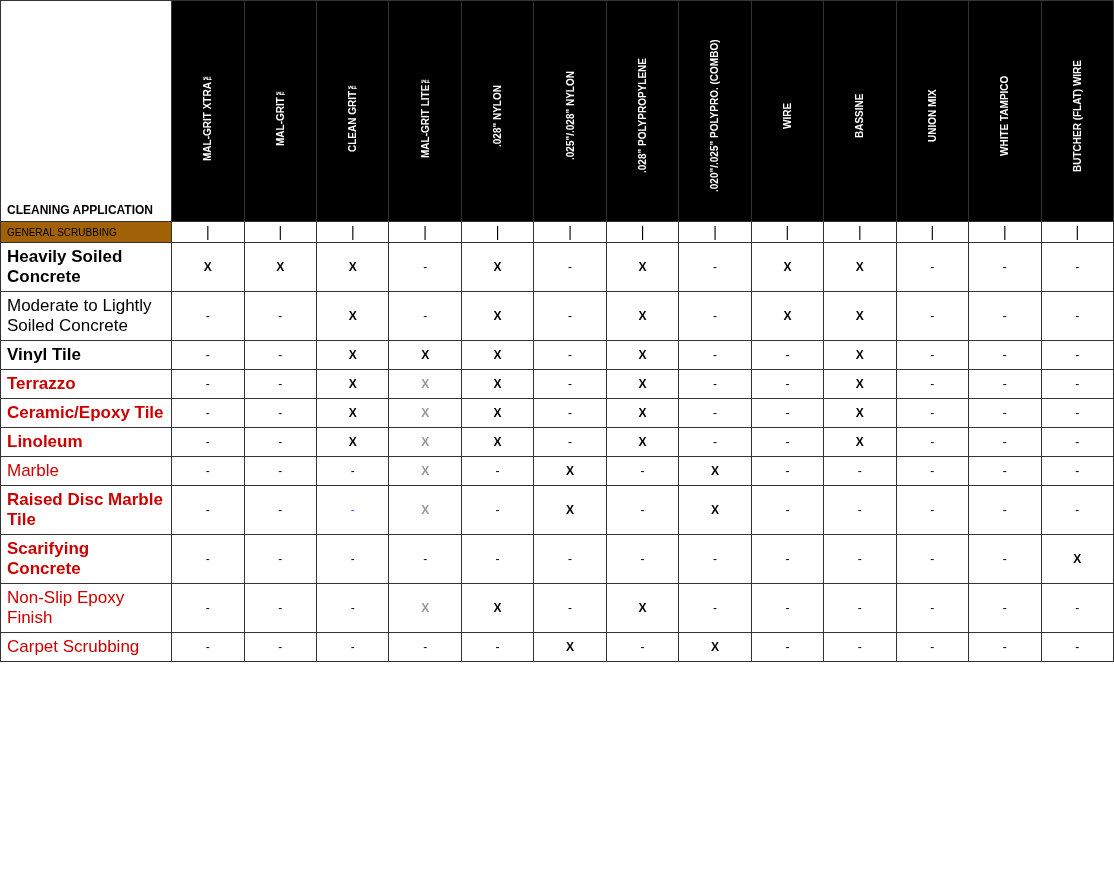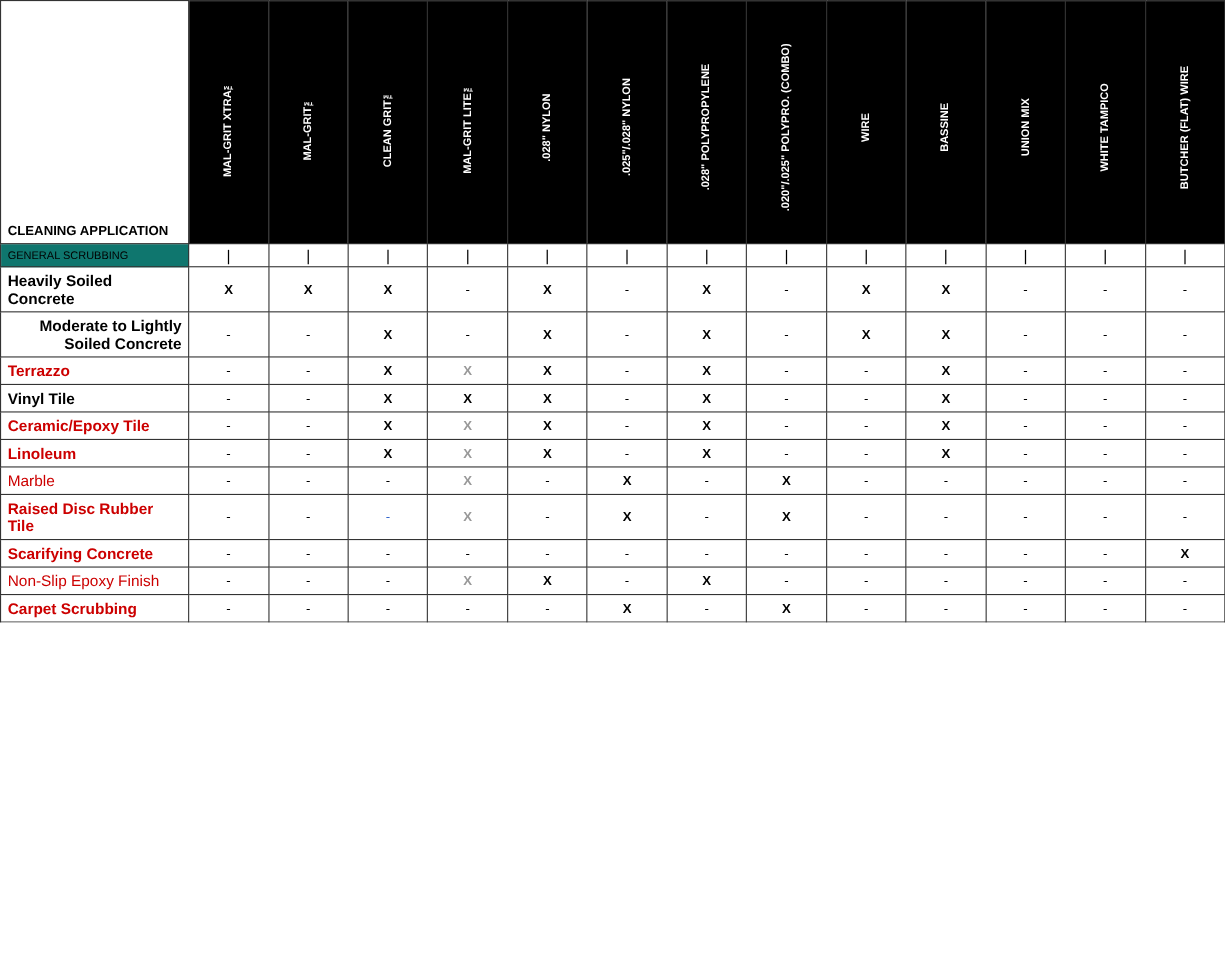--- a/index.html
+++ b/index.html
@@ -21,21 +21,21 @@
       border: 1px solid #333;
       text-align: center;
       vertical-align: middle;
       padding: 2px;
     }
     .col-label {
       width: 170px;
       text-align: left;
       padding: 4px 6px;
       font-weight: bold;
-      font-size: 14px;
+      font-size: 17px;
     }
     .col-data {
       width: 72px;
     }
     
     .header-cell {
       height: 220px;
       vertical-align: bottom;
       padding: 0;
       background: #000;
@@ -57,21 +57,21 @@
       background: #fff;
       vertical-align: bottom;
       padding: 4px 6px;
       font-weight: bold;
       font-size: 12px;
       text-transform: uppercase;
       text-align: left;
     }
     
     .row-general td {
-      background: #0f766e;
+      background: #a16207;
       font-size: 10px;
       text-transform: uppercase;
       font-weight: normal;
     }
     .val-x { font-weight: bold; font-size: 12px; color: #000; }
     .val-dash { font-size: 12px; color: #000; }
     .val-pipe { font-size: 14px; color: #000; }
     .val-x-gray { font-weight: bold; font-size: 12px; color: #999; }
     .val-dash-blue { font-size: 12px; color: #3366cc; }
     tr:nth-child(odd) td:not(.col-label) { background: #fff; }
@@ -198,30 +198,46 @@
           <td class="col-data"><span class="val-dash">-</span></td>
           <td class="col-data"><span class="val-x">X</span></td>
           <td class="col-data"><span class="val-dash">-</span></td>
           <td class="col-data"><span class="val-x">X</span></td>
           <td class="col-data"><span class="val-x">X</span></td>
           <td class="col-data"><span class="val-dash">-</span></td>
           <td class="col-data"><span class="val-dash">-</span></td>
           <td class="col-data"><span class="val-dash">-</span></td>
         </tr>
         <tr>
-          <td class="col-label" style="font-weight: bold; color: rgb(0, 0, 0); text-align: right;">Moderate to Lightly Soiled Concrete</td>
-          <td class="col-data"><span class="val-dash">-</span></td>
-          <td class="col-data"><span class="val-dash">-</span></td>
-          <td class="col-data"><span class="val-x">X</span></td>
-          <td class="col-data"><span class="val-dash">-</span></td>
-          <td class="col-data"><span class="val-x">X</span></td>
-          <td class="col-data"><span class="val-dash">-</span></td>
-          <td class="col-data"><span class="val-x">X</span></td>
-          <td class="col-data"><span class="val-dash">-</span></td>
-          <td class="col-data"><span class="val-x">X</span></td>
+          <td class="col-label" style="font-weight: normal; color: rgb(0, 0, 0);">Moderate to Lightly Soiled Concrete</td>
+          <td class="col-data"><span class="val-dash">-</span></td>
+          <td class="col-data"><span class="val-dash">-</span></td>
+          <td class="col-data"><span class="val-x">X</span></td>
+          <td class="col-data"><span class="val-dash">-</span></td>
+          <td class="col-data"><span class="val-x">X</span></td>
+          <td class="col-data"><span class="val-dash">-</span></td>
+          <td class="col-data"><span class="val-x">X</span></td>
+          <td class="col-data"><span class="val-dash">-</span></td>
+          <td class="col-data"><span class="val-x">X</span></td>
+          <td class="col-data"><span class="val-x">X</span></td>
+          <td class="col-data"><span class="val-dash">-</span></td>
+          <td class="col-data"><span class="val-dash">-</span></td>
+          <td class="col-data"><span class="val-dash">-</span></td>
+        </tr>
+        <tr>
+          <td class="col-label" style="font-weight: bold; color: rgb(0, 0, 0);">Vinyl Tile</td>
+          <td class="col-data"><span class="val-dash">-</span></td>
+          <td class="col-data"><span class="val-dash">-</span></td>
+          <td class="col-data"><span class="val-x">X</span></td>
+          <td class="col-data"><span class="val-x">X</span></td>
+          <td class="col-data"><span class="val-x">X</span></td>
+          <td class="col-data"><span class="val-dash">-</span></td>
+          <td class="col-data"><span class="val-x">X</span></td>
+          <td class="col-data"><span class="val-dash">-</span></td>
+          <td class="col-data"><span class="val-dash">-</span></td>
           <td class="col-data"><span class="val-x">X</span></td>
           <td class="col-data"><span class="val-dash">-</span></td>
           <td class="col-data"><span class="val-dash">-</span></td>
           <td class="col-data"><span class="val-dash">-</span></td>
         </tr>
         <tr>
           <td class="col-label" style="color: rgb(204, 0, 0); font-weight: bold;">Terrazzo</td>
           <td class="col-data"><span class="val-dash">-</span></td>
           <td class="col-data"><span class="val-dash">-</span></td>
           <td class="col-data"><span class="val-x">X</span></td>
@@ -230,36 +246,20 @@
           <td class="col-data"><span class="val-dash">-</span></td>
           <td class="col-data"><span class="val-x">X</span></td>
           <td class="col-data"><span class="val-dash">-</span></td>
           <td class="col-data"><span class="val-dash">-</span></td>
           <td class="col-data"><span class="val-x">X</span></td>
           <td class="col-data"><span class="val-dash">-</span></td>
           <td class="col-data"><span class="val-dash">-</span></td>
           <td class="col-data"><span class="val-dash">-</span></td>
         </tr>
         <tr>
-          <td class="col-label" style="font-weight: bold; color: rgb(0, 0, 0);">Vinyl Tile</td>
-          <td class="col-data"><span class="val-dash">-</span></td>
-          <td class="col-data"><span class="val-dash">-</span></td>
-          <td class="col-data"><span class="val-x">X</span></td>
-          <td class="col-data"><span class="val-x">X</span></td>
-          <td class="col-data"><span class="val-x">X</span></td>
-          <td class="col-data"><span class="val-dash">-</span></td>
-          <td class="col-data"><span class="val-x">X</span></td>
-          <td class="col-data"><span class="val-dash">-</span></td>
-          <td class="col-data"><span class="val-dash">-</span></td>
-          <td class="col-data"><span class="val-x">X</span></td>
-          <td class="col-data"><span class="val-dash">-</span></td>
-          <td class="col-data"><span class="val-dash">-</span></td>
-          <td class="col-data"><span class="val-dash">-</span></td>
-        </tr>
-        <tr>
           <td class="col-label" style="color: rgb(204, 0, 0); font-weight: bold;">Ceramic/Epoxy Tile</td>
           <td class="col-data"><span class="val-dash">-</span></td>
           <td class="col-data"><span class="val-dash">-</span></td>
           <td class="col-data"><span class="val-x">X</span></td>
           <td class="col-data"><span class="val-x-gray">X</span></td>
           <td class="col-data"><span class="val-x">X</span></td>
           <td class="col-data"><span class="val-dash">-</span></td>
           <td class="col-data"><span class="val-x">X</span></td>
           <td class="col-data"><span class="val-dash">-</span></td>
           <td class="col-data"><span class="val-dash">-</span></td>
@@ -294,21 +294,21 @@
           <td class="col-data"><span class="val-x">X</span></td>
           <td class="col-data"><span class="val-dash">-</span></td>
           <td class="col-data"><span class="val-x">X</span></td>
           <td class="col-data"><span class="val-dash">-</span></td>
           <td class="col-data"><span class="val-dash">-</span></td>
           <td class="col-data"><span class="val-dash">-</span></td>
           <td class="col-data"><span class="val-dash">-</span></td>
           <td class="col-data"><span class="val-dash">-</span></td>
         </tr>
         <tr>
-          <td class="col-label" style="color: rgb(204, 0, 0); font-weight: bold;">Raised Disc Rubber Tile</td>
+          <td class="col-label" style="color: rgb(204, 0, 0); font-weight: bold;">Raised Disc Marble Tile</td>
           <td class="col-data"><span class="val-dash">-</span></td>
           <td class="col-data"><span class="val-dash">-</span></td>
           <td class="col-data"><span class="val-dash-blue">-</span></td>
           <td class="col-data"><span class="val-x-gray">X</span></td>
           <td class="col-data"><span class="val-dash">-</span></td>
           <td class="col-data"><span class="val-x">X</span></td>
           <td class="col-data"><span class="val-dash">-</span></td>
           <td class="col-data"><span class="val-x">X</span></td>
           <td class="col-data"><span class="val-dash">-</span></td>
           <td class="col-data"><span class="val-dash">-</span></td>
@@ -342,21 +342,21 @@
           <td class="col-data"><span class="val-dash">-</span></td>
           <td class="col-data"><span class="val-x">X</span></td>
           <td class="col-data"><span class="val-dash">-</span></td>
           <td class="col-data"><span class="val-dash">-</span></td>
           <td class="col-data"><span class="val-dash">-</span></td>
           <td class="col-data"><span class="val-dash">-</span></td>
           <td class="col-data"><span class="val-dash">-</span></td>
           <td class="col-data"><span class="val-dash">-</span></td>
         </tr>
         <tr>
-          <td class="col-label" style="color: rgb(204, 0, 0); font-weight: bold;">Carpet Scrubbing</td>
+          <td class="col-label" style="color: rgb(204, 0, 0); font-weight: normal;">Carpet Scrubbing</td>
           <td class="col-data"><span class="val-dash">-</span></td>
           <td class="col-data"><span class="val-dash">-</span></td>
           <td class="col-data"><span class="val-dash">-</span></td>
           <td class="col-data"><span class="val-dash">-</span></td>
           <td class="col-data"><span class="val-dash">-</span></td>
           <td class="col-data"><span class="val-x">X</span></td>
           <td class="col-data"><span class="val-dash">-</span></td>
           <td class="col-data"><span class="val-x">X</span></td>
           <td class="col-data"><span class="val-dash">-</span></td>
           <td class="col-data"><span class="val-dash">-</span></td>

